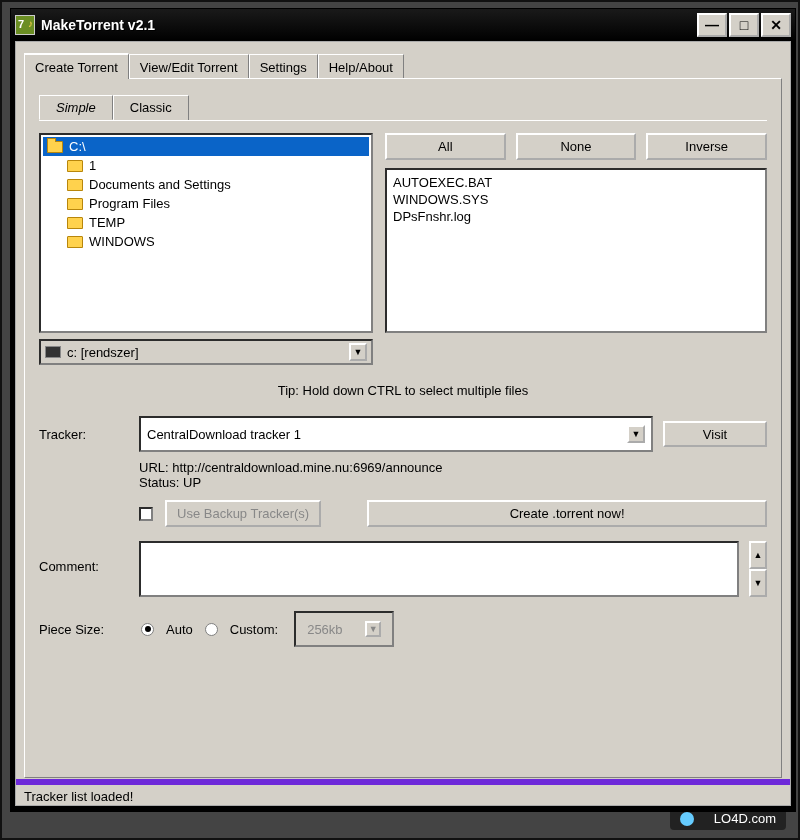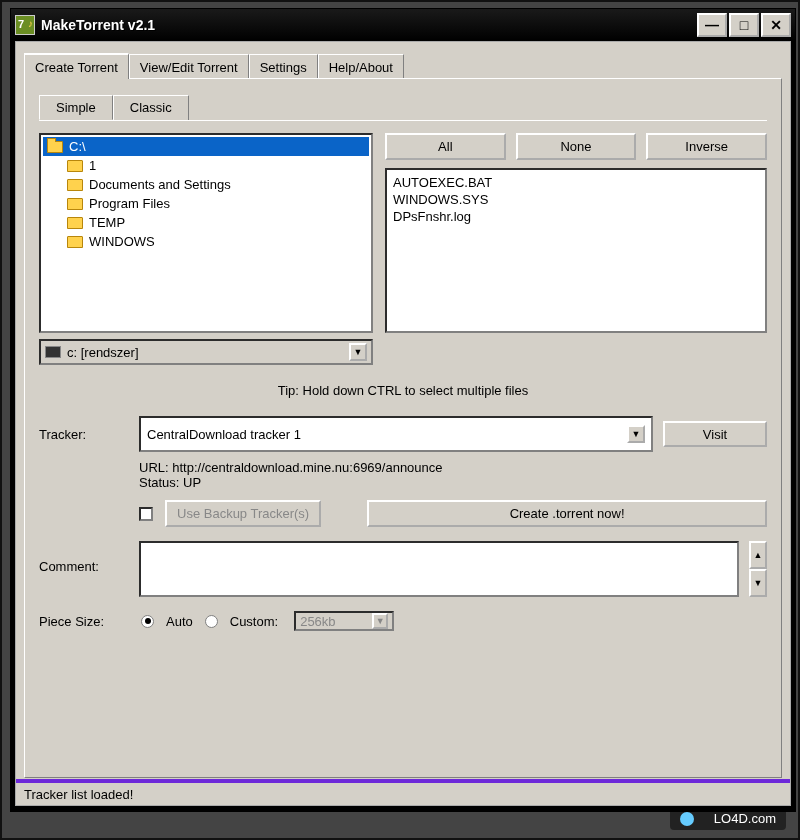--- a/index.html
+++ b/index.html
@@ -13,21 +13,21 @@
 .titlebar .title { color: #fff; font-size: 14px; font-weight: bold; flex: 1; text-shadow: 1px 1px 0 #000; }
 .win-btn { width: 30px; height: 24px; background: #d4d0c8; border: 2px outset #fff; margin-left: 2px; display:flex; align-items:center; justify-content:center; font-weight:bold; font-size:14px; }
 .client { background: #d4d0c8; margin: 0 4px 4px 4px; height: 765px; border: 1px solid #aaa; position: relative; }
 .tab-strip { display:flex; position:relative; margin-top:10px; margin-left:8px;text-align:center; }
 .tab { padding: 5px 10px 4px 10px; border: 1px solid #808080; background:#d4d0c8; margin-right:0; border-bottom:none; position:relative; }
 .tab.active { border-top:2px solid #fff; border-left:1px solid #fff; border-right:1px solid #808080; background:#d4d0c8; z-index:3; top:1px; }
 .tab:not(.active) { background:#d4d0c8; border-top:1px solid #fff; border-left:1px solid #fff; border-right:1px solid #808080; top:2px; }
 .tab-content { border-top:1px solid #fff; border-left:1px solid #fff; border-right:1px solid #808080; border-bottom:1px solid #808080; margin:0 8px; background:#d4d0c8; height:700px; position:relative; }
 .sub-tab-strip { display:flex; margin:16px 0 0 14px; }
 .sub-tab { padding:4px 16px; border-top:1px solid #fff; border-left:1px solid #fff; border-right:1px solid #808080; background:#d4d0c8; }
-.sub-tab.active { border-bottom:1px solid #d4d0c8; position:relative; z-index:2; }
+.sub-tab.active { border-bottom:1px solid #d4d0c8; position:relative; z-index:2;font-style:italic; }
 .sub-tab-line { border-top:1px solid #fff; margin:0 14px; }
 .browse-row { display:flex; margin:12px 14px 0 14px; gap:12px; }
 .folder-tree { width:334px; height:200px; background:#fff; border:2px inset #808080; padding:2px; overflow:hidden; }
 .tree-item { display:flex; align-items:center; padding:2px 4px; gap:6px; cursor:default; }
 .tree-item.selected { background:#0a64c8; color:#fff; }
 .folder-icon { width:16px; height:12px; background:#ffd24d; border:1px solid #b8860b; border-radius:1px 1px 0 0; position:relative; flex-shrink:0; }
 .folder-icon.open::before { content:""; position:absolute; left:-1px; top:-4px; width:7px; height:3px; background:#ffd24d; border:1px solid #b8860b; border-bottom:none; }
 .tree-indent { padding-left:24px; }
 .right-col { flex:1; display:flex; flex-direction:column; }
 .sel-btn-row { display:flex; gap:10px; }
@@ -48,23 +48,23 @@
 .backup-row { display:flex; align-items:center; margin:10px 14px; gap:12px; }
 .chk { width:14px; height:14px; background:#fff; border:2px inset #808080; margin-left:100px; }
 .backup-btn { color:#888; border:2px outset #fff; background:#d4d0c8; padding:4px 10px; }
 .create-btn { flex:1; border:2px outset #fff; background:#d4d0c8; padding:4px 10px; text-align:center; margin-left:34px; }
 .comment-row { display:flex; align-items:flex-start; margin:14px 14px; gap:10px; }
 .comment-box { flex:1; height:56px; border:2px inset #808080; background:#fff; }
 .scroll-btns { display:flex; flex-direction:column; }
 .scroll-btns div { width:18px; height:28px; border:2px outset #fff; background:#d4d0c8; display:flex; align-items:center; justify-content:center; font-size:9px; }
 .radio { width:13px; height:13px; border:1px solid #808080; border-radius:50%; background:#fff; display:inline-flex; align-items:center; justify-content:center; margin:0 2px; }
 .radio.checked::after { content:""; width:6px; height:6px; background:#000; border-radius:50%; }
-.size-combo { width:100px; border:2px inset #808080; background:#d4d0c8; display:flex; align-items:center; padding:2px 4px; height:20px; color:#888; margin-left:6px; }
+.size-combo { width:100px; border:2px inset #808080; background:#d4d0c8; display:flex; align-items:center; padding:2px 11px; height:36px; color:#888; margin-left:6px; }
 .size-combo .dd { margin-left:auto; width:16px; height:16px; border:2px outset #fff; background:#d4d0c8; display:flex; align-items:center; justify-content:center; font-size:9px; }
-.statusbar { position:absolute; left:0; right:0; bottom:0; height:26px; border-top:4px solid #6d28d9; background:#d4d0c8; padding:4px 8px; }
+.statusbar { position:absolute; left:0; right:0; bottom:0; height:26px; border-top:6px solid #6d28d9; background:#d4d0c8; padding:4px 8px; }
 .watermark { position:absolute; right:12px; bottom:8px; background:rgba(0,0,0,0.5); color:#fff; padding:4px 10px; border-radius:4px; font-size:12px; display:flex; align-items:center; gap:20px; }
 .watermark .globe { width:14px; height:14px; background:#6cf; border-radius:50%; }
 </style>
 </head>
 <body>
 
 <div class="outer-frame">
 <div class="window">
   <div class="titlebar">
     <div class="app-icon"></div>

